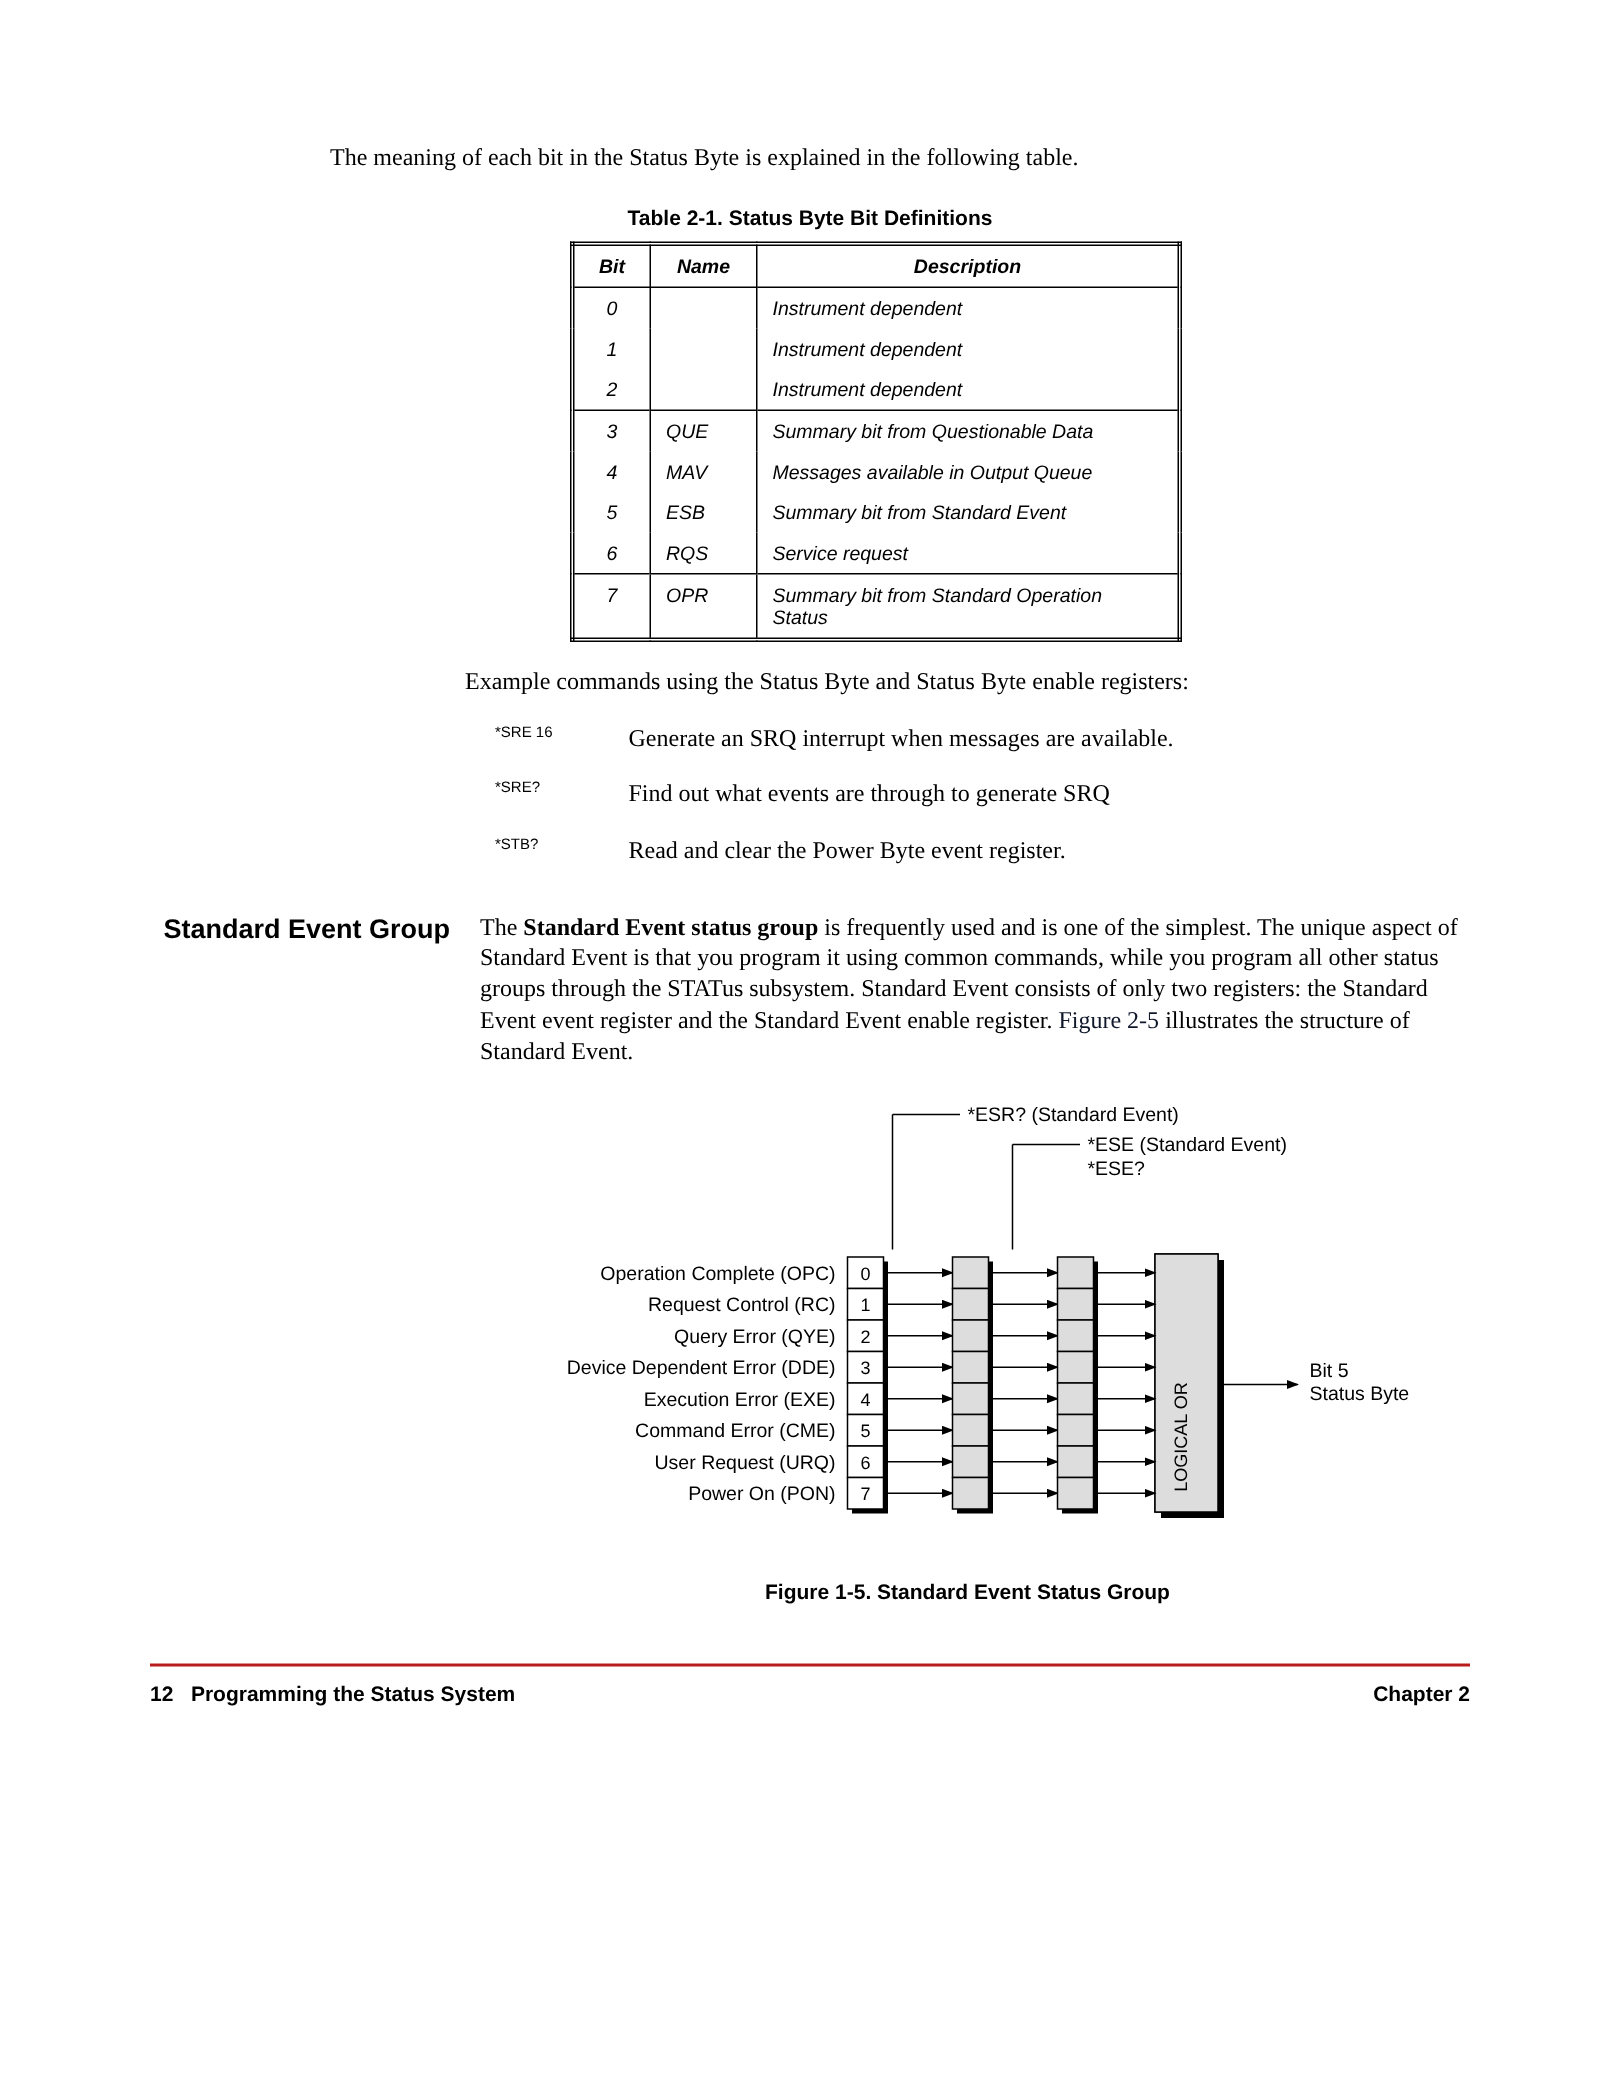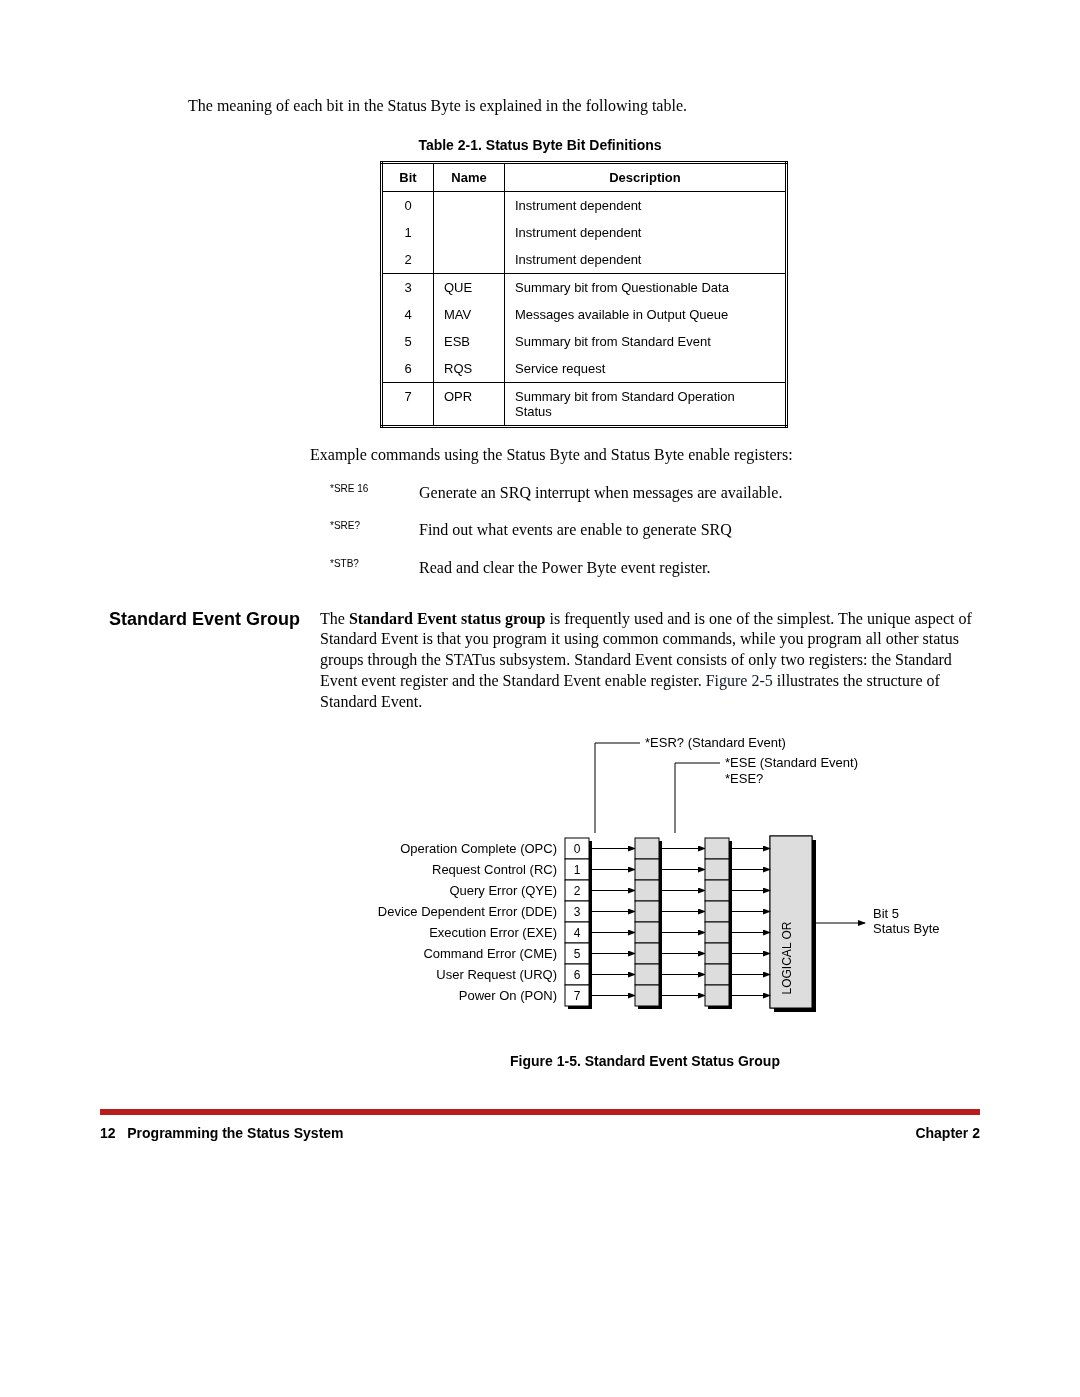--- a/index.html
+++ b/index.html
@@ -5,34 +5,35 @@
   body {
     font-family: "Times New Roman", Times, serif;
     font-size: 16px;
     margin: 0;
     padding: 80px 100px 60px 100px;
     width: 1080px;
     box-sizing: border-box;
     color: #000;
   }
   .intro {
-    margin-left: 88px;
+    margin-left: 120px;
     margin-bottom: 20px;
     line-height: 1.3;
   }
   .table-caption {
     text-align: center;
     font-family: Arial, Helvetica, sans-serif;
     font-weight: bold;
     font-size: 14px;
     margin-bottom: 8px;
   }
   .table-wrap {
     margin-left: 280px;
     margin-bottom: 18px;
+    font-style: italic;
   }
   table.bits {
     border-collapse: collapse;
     font-family: Arial, Helvetica, sans-serif;
     font-size: 13px;
     border: 3px double #000;
   }
   table.bits th, table.bits td {
     padding: 6px 10px;
     text-align: left;
@@ -99,21 +100,21 @@
   }
   .figure-caption {
     text-align: center;
     font-family: Arial, Helvetica, sans-serif;
     font-weight: bold;
     font-size: 14px;
     margin-top: 10px;
   }
   svg { display: block; margin: 0 auto; }
   .footer {
-    border-top: 6px solid #b91c1c;
+    border-top: 2px solid #b91c1c;
     margin-top: 40px;
     padding-top: 10px;
     display: flex;
     justify-content: space-between;
     font-family: Arial, Helvetica, sans-serif;
     font-size: 14px;
     font-weight: bold;
   }
 </style>
 </head>
@@ -176,21 +177,21 @@
 </div>
 
 <p class="example-intro">Example commands using the Status Byte and Status Byte enable registers:</p>
 
 <div class="cmd-block">
   <span class="cmd-name">*SRE 16</span>
   <span class="cmd-desc">Generate an SRQ interrupt when messages are available.</span>
 </div>
 <div class="cmd-block">
   <span class="cmd-name">*SRE?</span>
-  <span class="cmd-desc">Find out what events are enable to generate SRQ</span>
+  <span class="cmd-desc">Find out what events are through to generate SRQ</span>
 </div>
 <div class="cmd-block">
   <span class="cmd-name">*STB?</span>
   <span class="cmd-desc">Read and clear the Power Byte event register.</span>
 </div>
 
 <div class="section-row">
   <div class="section-heading">Standard Event Group</div>
   <div class="section-body">
     <span>The </span><b>Standard Event status group</b><span> is frequently used and is one of the simplest.  The unique aspect of Standard Event is that you program it using common commands, while you program all other status groups through the STATus subsystem.  Standard Event consists of only two registers: the Standard Event event register and the Standard Event enable register.  </span><span class="link">Figure 2-5</span><span> illustrates the structure of Standard Event.</span>

